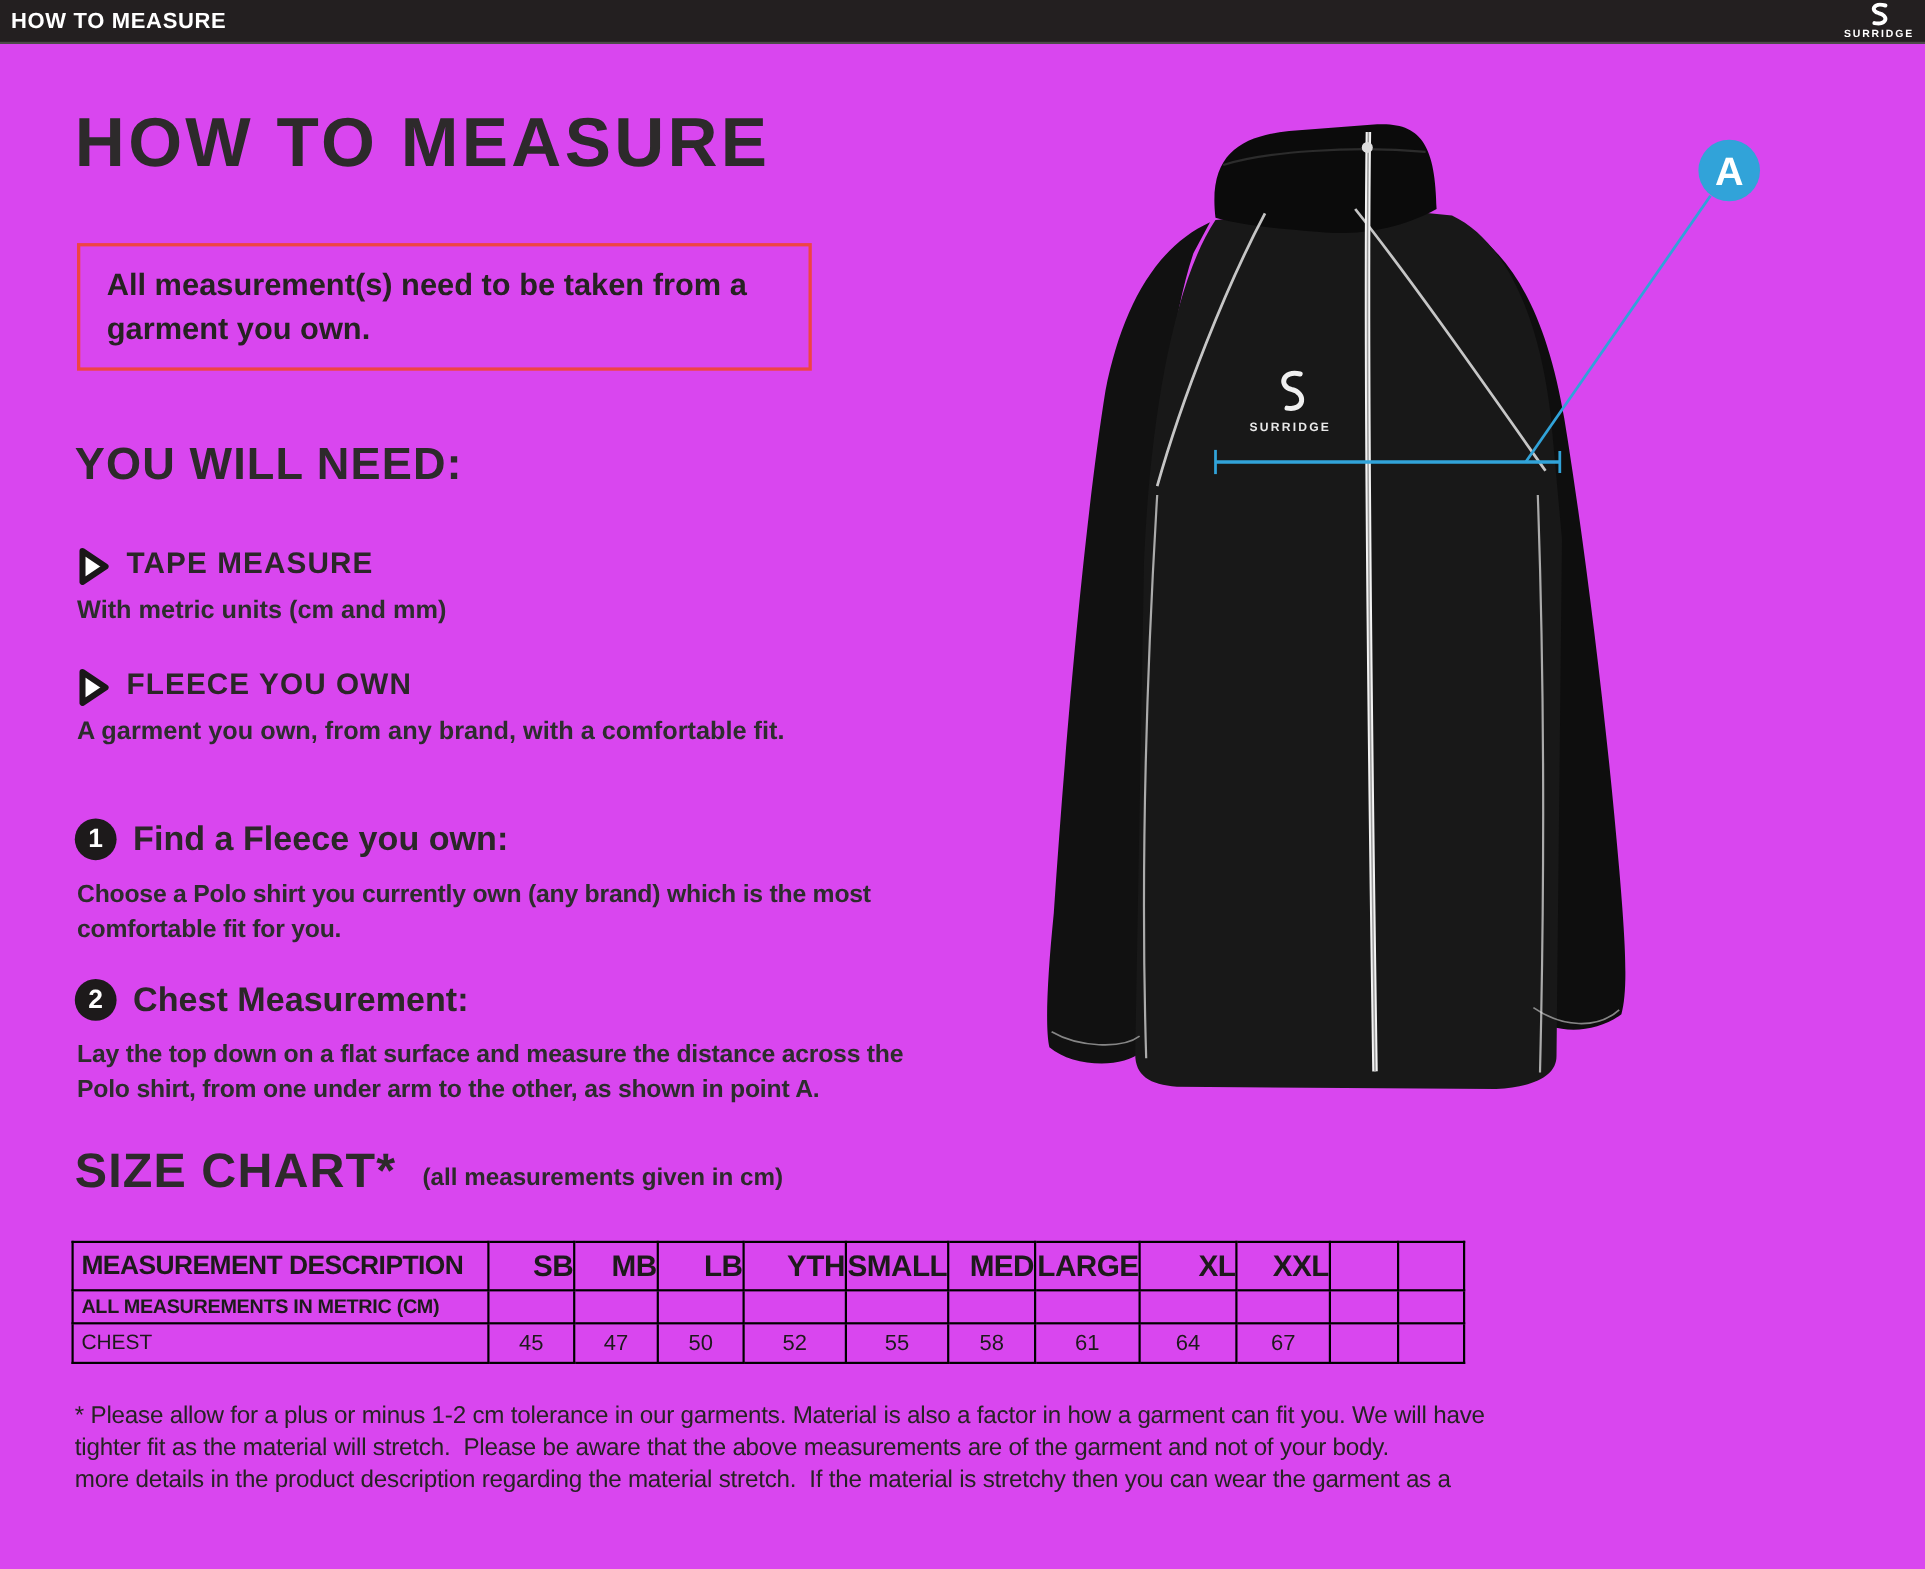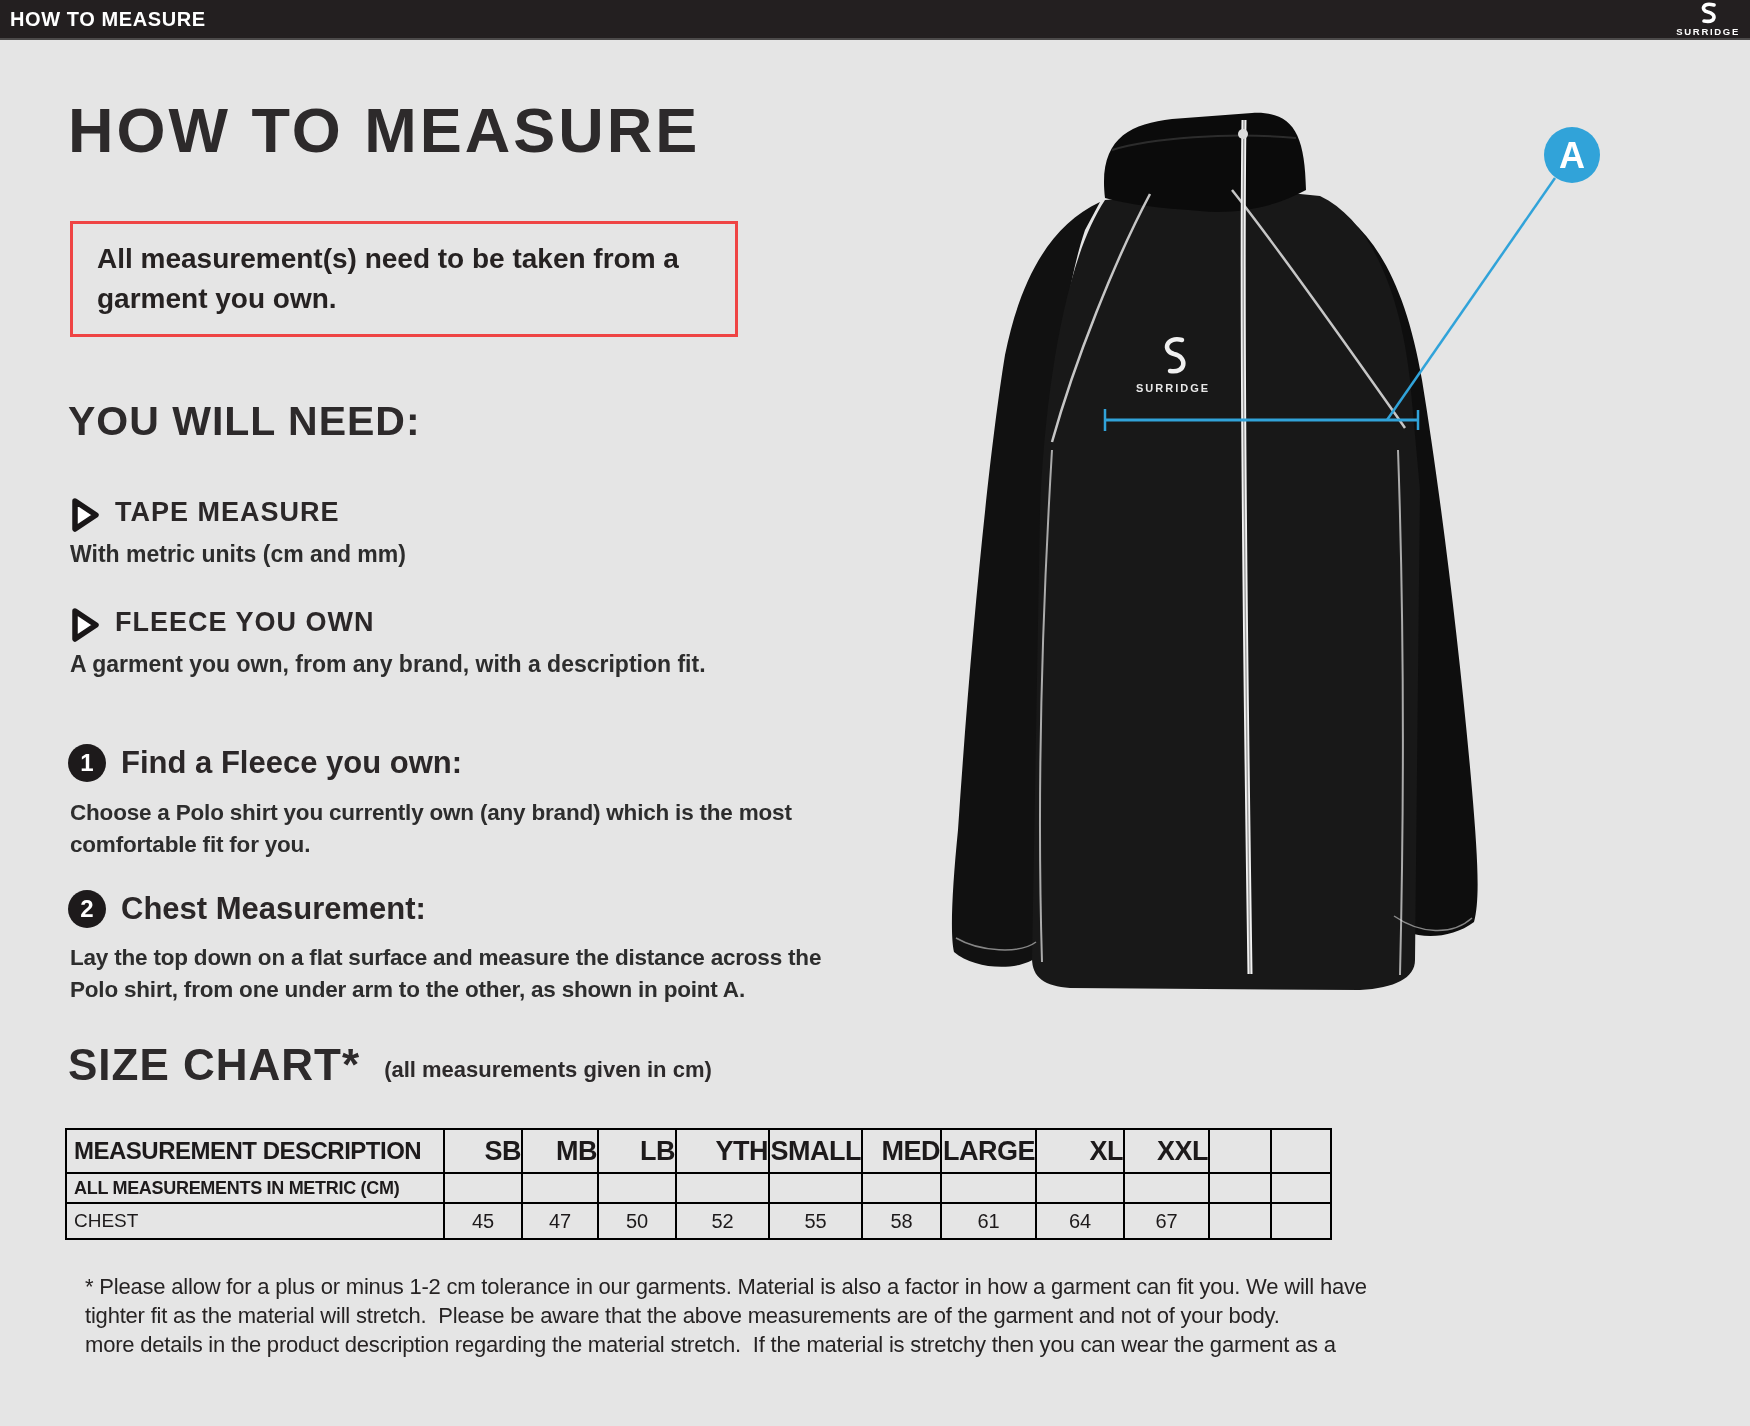--- a/index.html
+++ b/index.html
@@ -1,16 +1,16 @@
 <!DOCTYPE html>
 <html><head>
 <meta charset="utf-8">
 <style>
   html,body{margin:0;padding:0;background:#fff;}
-  .screen{position:relative;width:1750px;height:1426px;background:#e5e5e5;overflow:hidden;
+  .screen{position:relative;width:1750px;height:1426px;background:#d946ef;overflow:hidden;
           font-family:"Liberation Sans",sans-serif;color:#2b2728;}
 
   
   .topbar{position:absolute;left:0;top:0;width:1750px;height:40px;background:#231f20;
           border-bottom:2px solid #4c4a4a;display:flex;align-items:center;
           justify-content:space-between;box-sizing:border-box;padding:0 10px;}
   .topbar-title{color:#fff;font-size:20px;font-weight:800;letter-spacing:.6px;}
   .topbar-logo{display:flex;flex-direction:column;align-items:center;line-height:1;}
   .topbar-brand{color:#fff;font-size:9.5px;font-weight:700;letter-spacing:1.7px;margin-top:1px;}
 
@@ -51,21 +51,21 @@
               table-layout:fixed;color:#1d1a1b;}
   .size-table th,.size-table td{border:2px solid #000000;padding:0;overflow:hidden;white-space:nowrap;}
   .size-table thead th{font-size:27px;font-weight:700;height:42px;text-align:right;letter-spacing:-.5px;}
   .size-table th.desc{text-align:left;padding-left:7px;font-size:24px;}
   .size-table .row-metric td{height:28px;font-size:18px;font-weight:700;letter-spacing:-.3px;}
   .size-table .row-metric td.rlabel{padding-left:7px;}
   .size-table .row-chest td{height:34px;font-size:20px;font-weight:400;text-align:center;}
   .size-table .row-chest td.rlabel{text-align:left;padding-left:7px;font-size:19px;}
 
   
-  .footnote{position:absolute;left:85px;top:1272px;font-size:22px;font-weight:400;
+  .footnote{position:absolute;left:68px;top:1272px;font-size:22px;font-weight:400;
             color:#262323;letter-spacing:-.2px;}
   .footnote div{white-space:pre;line-height:29px;}
 
   
   .figure-svg{position:absolute;left:900px;top:90px;width:850px;height:940px;}
 </style>
 </head>
 <body>
 
 <div class="screen">
@@ -93,21 +93,21 @@
     <span class="need-label">TAPE MEASURE</span>
   </div>
   <div class="need-desc" id="tape-desc">With metric units (cm and mm)</div>
 
   <div class="need-row" id="fleece-row">
     <svg width="30" height="36" viewBox="0 0 30 36">
       <polygon points="5,4 26,18 5,32" fill="#ffffff" stroke="#1a1718" stroke-width="5.5" stroke-linejoin="round"></polygon>
     </svg>
     <span class="need-label">FLEECE YOU OWN</span>
   </div>
-  <div class="need-desc" id="fleece-desc">A garment you own, from any brand, with a description fit.</div>
+  <div class="need-desc" id="fleece-desc">A garment you own, from any brand, with a comfortable fit.</div>
 
   <div class="step-head" id="step1-head">
     <span class="step-badge">1</span>
     <span class="step-title">Find a Fleece you own:</span>
   </div>
   <div class="step-desc" id="step1-desc">Choose a Polo shirt you currently own (any brand) which is the most comfortable fit for you.</div>
 
   <div class="step-head" id="step2-head">
     <span class="step-badge">2</span>
     <span class="step-title">Chest Measurement:</span>

